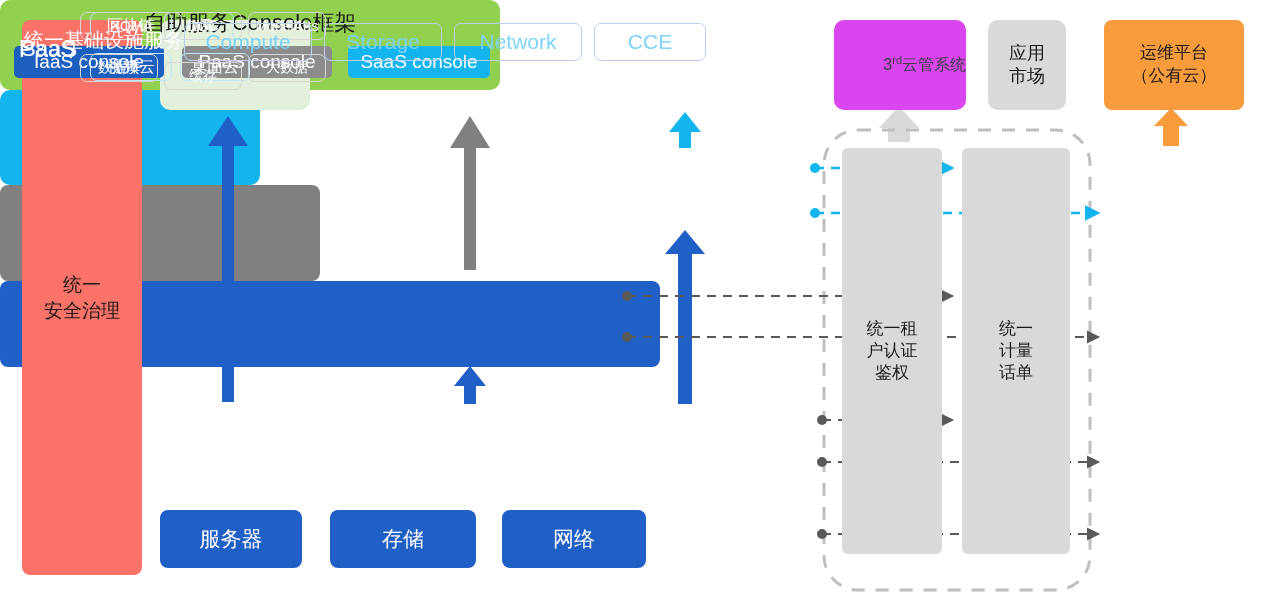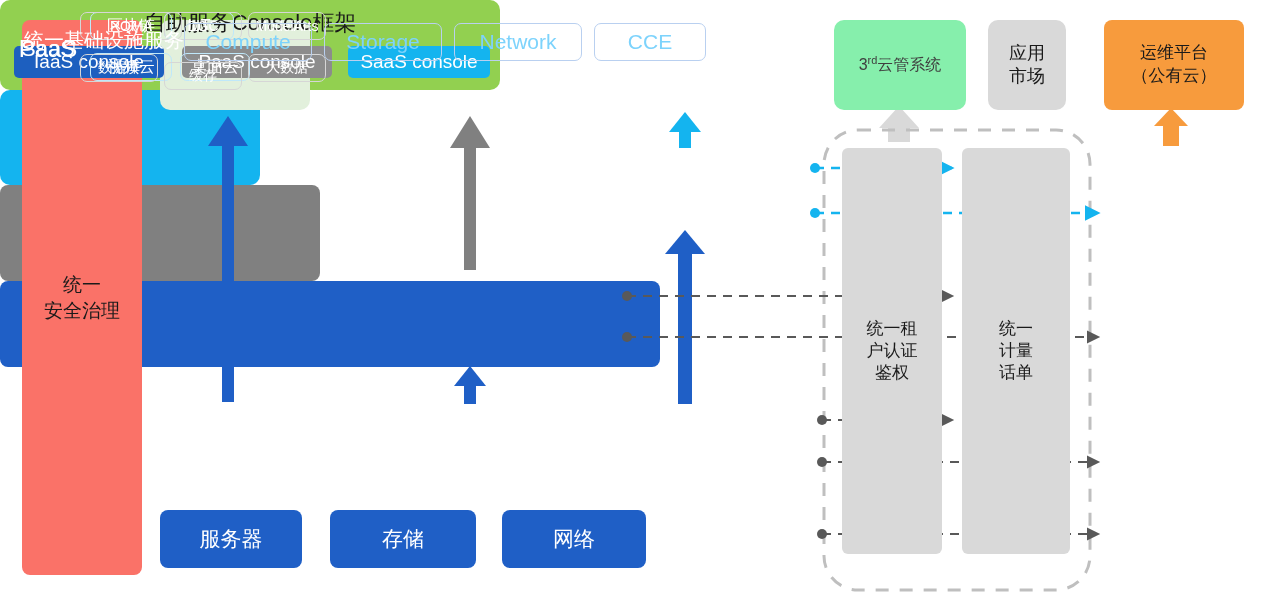--- a/index.html
+++ b/index.html
@@ -18,21 +18,21 @@
 
   
   #console{left:322px;top:20px;width:500px;height:90px;background:#92d050;border-radius:10px;display:block;}
   #console .title{position:absolute;left:0;top:8px;width:500px;text-align:center;font-size:22px;color:#1a1a1a;}
   .cbtn{position:absolute;top:46px;height:32px;color:#fff;font-size:19px;border-radius:5px;}
   #c-iaas{left:14px;width:150px;background:#1d5fbf;}
   #c-paas{left:182px;width:150px;background:#8c8c8c;}
   #c-saas{left:348px;width:142px;background:#14b4ef;}
 
   
-  #cloudmgr{left:834px;top:20px;width:132px;height:90px;background:#86efac;color:#3f3f3f;font-size:16px;border-radius:10px;}
+  #cloudmgr{left:834px;top:20px;width:132px;height:90px;background:#d946ef;color:#3f3f3f;font-size:16px;border-radius:10px;justify-content:flex-end;}
   #appmkt{left:988px;top:20px;width:78px;height:90px;background:#d9d9d9;color:#1a1a1a;font-size:18px;line-height:1.3;border-radius:10px;}
   #opsplat{left:1104px;top:20px;width:140px;height:90px;background:#f79b3d;color:#1a1a1a;font-size:17px;line-height:1.35;border-radius:8px;}
 
   
   #saas{left:553px;top:145px;width:260px;height:95px;background:#14b4ef;border-radius:10px;display:block;}
   #saas .lbl{position:absolute;left:10px;top:36px;width:76px;text-align:center;color:#fff;font-size:22px;}
   #saas .pill{position:absolute;border:1.6px solid #bfe8fa;color:#fff;font-size:16px;height:28px;background:transparent;}
   #s-blk{left:90px;top:12px;width:82px;}
   #s-iot{left:164px;top:12px;width:70px;}
   #s-vid{left:90px;top:53px;width:82px;}

